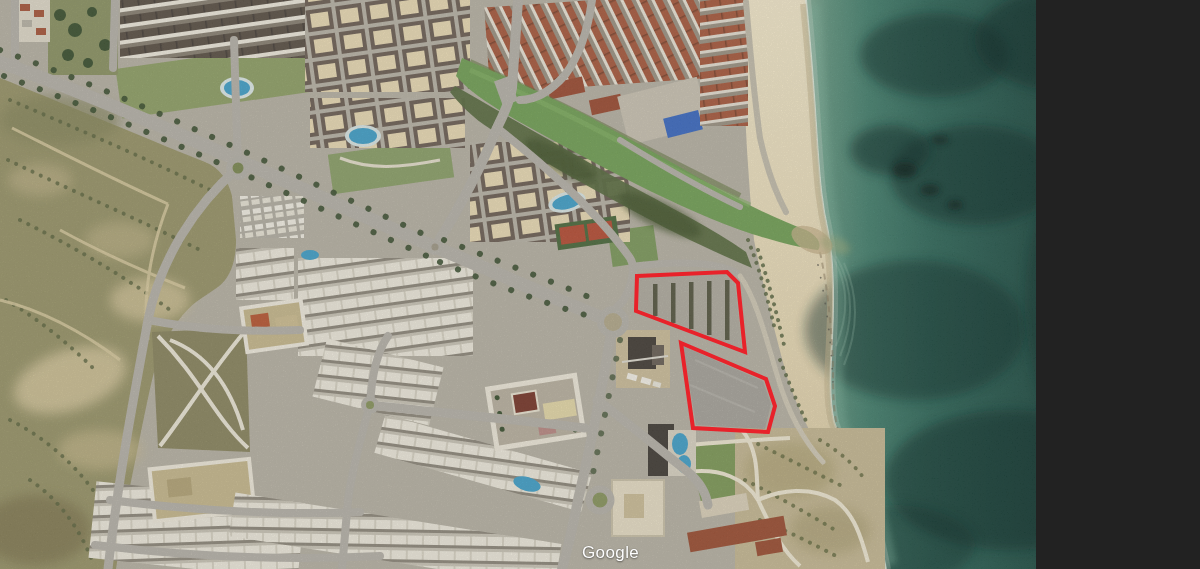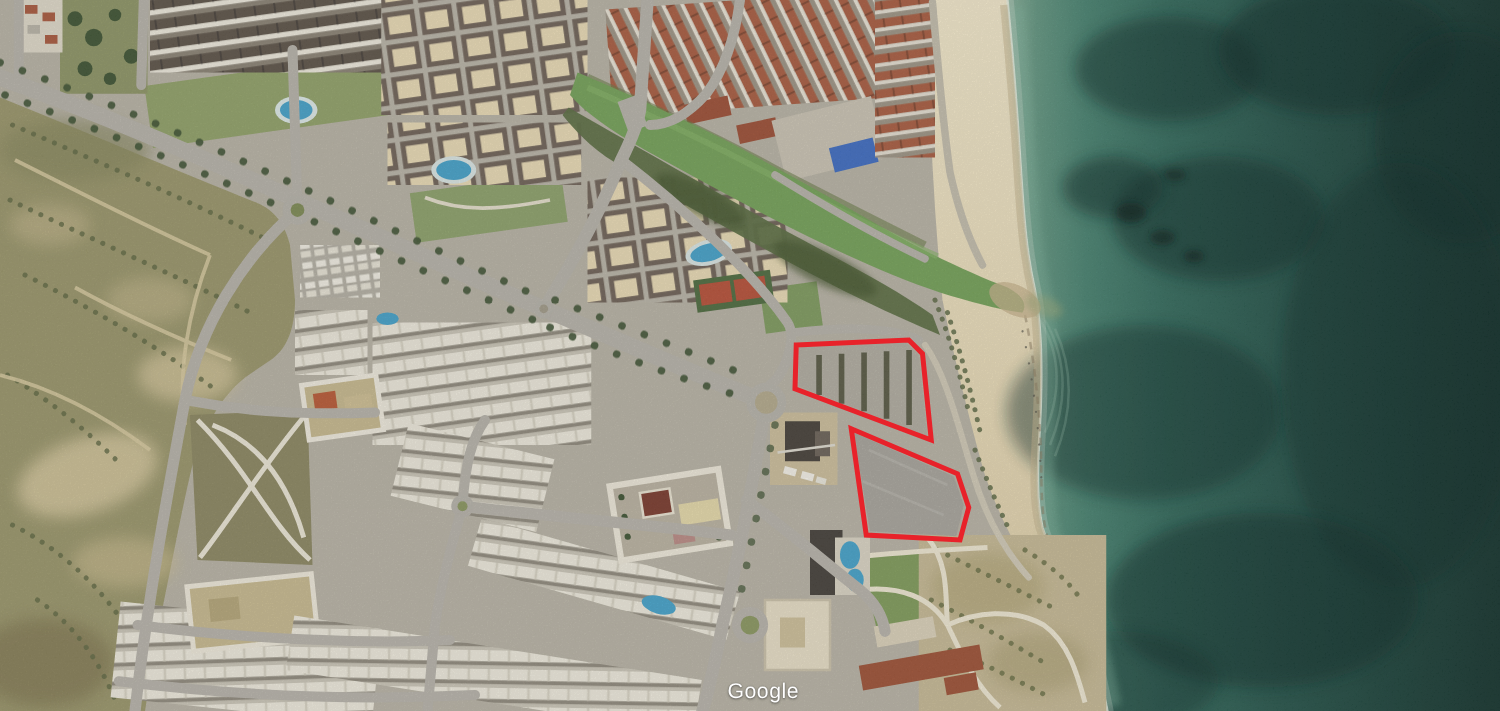--- a/index.html
+++ b/index.html
@@ -1,16 +1,16 @@
 <!DOCTYPE html>
 <html><head>
 <meta charset="utf-8">
 <style>
   html,body{margin:0;padding:0;background:#222;}
-  #stage{position:relative;width:1200px;height:569px;overflow:hidden;font-family:"Liberation Sans",sans-serif;}
+  #stage{position:relative;width:1036px;height:569px;overflow:hidden;font-family:"Liberation Sans",sans-serif;}
   #stage svg{position:absolute;left:0;top:0;display:block;}
   #watermark{
     position:absolute;left:582px;top:543px;
     color:#ffffff;font-size:17px;font-weight:500;letter-spacing:.4px;
     text-shadow:0 1px 2px rgba(0,0,0,.45), 0 0 1px rgba(0,0,0,.35);
     user-select:none;
   }
 </style>
 </head>
 <body>

